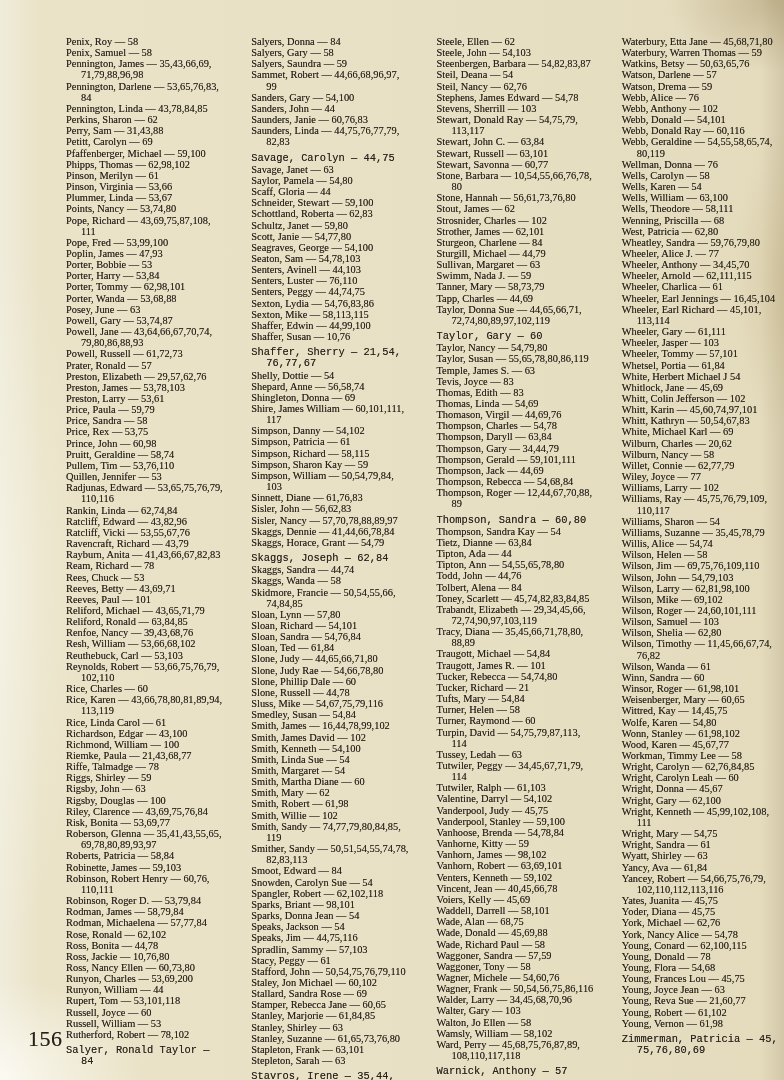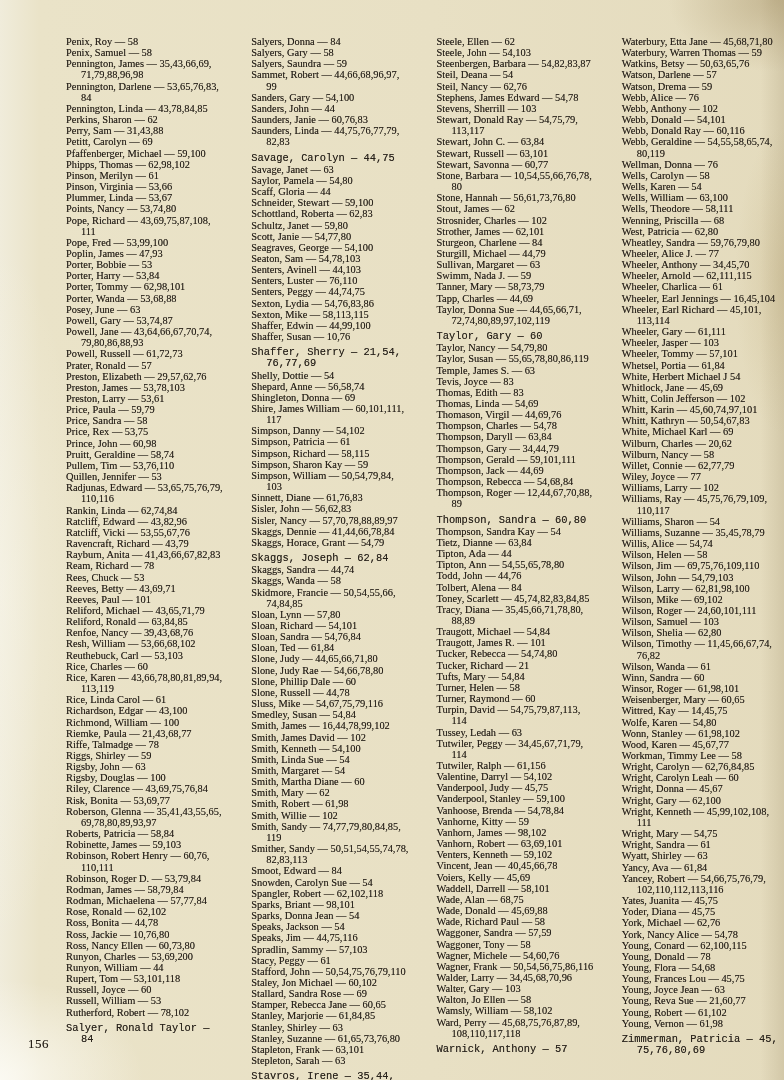--- a/index.html
+++ b/index.html
@@ -26,21 +26,21 @@
     font-size: 10.4px;
     line-height: 11.15px;
     padding-left: 15px;
     text-indent: -15px;
     overflow-wrap: break-word;
     text-shadow: 0 0 0.5px rgba(39,33,26,0.55);
   }
   .entry.gap { margin-top: 5px; font-family: Liberation Mono, monospace; }
   .pagenum {
     position: absolute; left: 28px; bottom: 28px;
-    font-size: 13px; letter-spacing: 0.5px;
+    font-size: 22px; letter-spacing: 0.5px;
     text-shadow: 0 0 0.5px rgba(39,33,26,0.55);
     text-align: right;
   }
 </style>
 </head>
 <body>
 
 <div class="page">
   <div class="columns">
     <div class="col">
@@ -88,20 +88,21 @@
         <p class="entry">Rayburn, Anita — 41,​43,​66,​67,​82,​83</p>
         <p class="entry">Ream, Richard — 78</p>
         <p class="entry">Rees, Chuck — 53</p>
         <p class="entry">Reeves, Betty — 43,​69,​71</p>
         <p class="entry">Reeves, Paul — 101</p>
         <p class="entry">Reliford, Michael — 43,​65,​71,​79</p>
         <p class="entry">Reliford, Ronald — 63,​84,​85</p>
         <p class="entry">Renfoe, Nancy — 39,​43,​68,​76</p>
         <p class="entry">Resh, William — 53,​66,​68,​102</p>
         <p class="entry">Reuthebuck, Carl — 53,​103</p>
+        <p class="entry">Reynolds, Robert — 53,​66,​75,​76,​79,​102,​110</p>
         <p class="entry">Rice, Charles — 60</p>
         <p class="entry">Rice, Karen — 43,​66,​78,​80,​81,​89,​94,​113,​119</p>
         <p class="entry">Rice, Linda Carol — 61</p>
         <p class="entry">Richardson, Edgar — 43,​100</p>
         <p class="entry">Richmond, William — 100</p>
         <p class="entry">Riemke, Paula — 21,​43,​68,​77</p>
         <p class="entry">Riffe, Talmadge — 78</p>
         <p class="entry">Riggs, Shirley — 59</p>
         <p class="entry">Rigsby, John — 63</p>
         <p class="entry">Rigsby, Douglas — 100</p>
@@ -145,21 +146,21 @@
         <p class="entry">Scott, Janie — 54,​77,​80</p>
         <p class="entry">Seagraves, George — 54,​100</p>
         <p class="entry">Seaton, Sam — 54,​78,​103</p>
         <p class="entry">Senters, Avinell — 44,​103</p>
         <p class="entry">Senters, Luster — 76,​110</p>
         <p class="entry">Senters, Peggy — 44,​74,​75</p>
         <p class="entry">Sexton, Lydia — 54,​76,​83,​86</p>
         <p class="entry">Sexton, Mike — 58,​113,​115</p>
         <p class="entry">Shaffer, Edwin — 44,​99,​100</p>
         <p class="entry">Shaffer, Susan — 10,​76</p>
-        <p class="entry gap">Shaffer, Sherry — 21,​54,​76,​77,​69</p>
+        <p class="entry gap">Shaffer, Sherry — 21,​54,​76,​77,​67</p>
         <p class="entry">Shelly, Dottie — 54</p>
         <p class="entry">Shepard, Anne — 56,​58,​74</p>
         <p class="entry">Shingleton, Donna — 69</p>
         <p class="entry">Shire, James William — 60,​101,​111,​117</p>
         <p class="entry">Simpson, Danny — 54,​102</p>
         <p class="entry">Simpson, Patricia — 61</p>
         <p class="entry">Simpson, Richard — 58,​115</p>
         <p class="entry">Simpson, Sharon Kay — 59</p>
         <p class="entry">Simpson, William — 50,​54,​79,​84,​103</p>
         <p class="entry">Sinnett, Diane — 61,​76,​83</p>
@@ -252,32 +253,33 @@
         <p class="entry">Thompson, Rebecca — 54,​68,​84</p>
         <p class="entry">Thompson, Roger — 12,​44,​67,​70,​88,​89</p>
         <p class="entry gap">Thompson, Sandra — 60,​80</p>
         <p class="entry">Thompson, Sandra Kay — 54</p>
         <p class="entry">Tietz, Dianne — 63,​84</p>
         <p class="entry">Tipton, Ada — 44</p>
         <p class="entry">Tipton, Ann — 54,​55,​65,​78,​80</p>
         <p class="entry">Todd, John — 44,​76</p>
         <p class="entry">Tolbert, Alena — 84</p>
         <p class="entry">Toney, Scarlett — 45,​74,​82,​83,​84,​85</p>
+        <p class="entry">Trabandt, Elizabeth — 29,​34,​45,​66,​72,​74,​90,​97,​103,​119</p>
         <p class="entry">Tracy, Diana — 35,​45,​66,​71,​78,​80,​88,​89</p>
         <p class="entry">Traugott, Michael — 54,​84</p>
         <p class="entry">Traugott, James R. — 101</p>
         <p class="entry">Tucker, Rebecca — 54,​74,​80</p>
         <p class="entry">Tucker, Richard — 21</p>
         <p class="entry">Tufts, Mary — 54,​84</p>
         <p class="entry">Turner, Helen — 58</p>
         <p class="entry">Turner, Raymond — 60</p>
         <p class="entry">Turpin, David — 54,​75,​79,​87,​113,​114</p>
         <p class="entry">Tussey, Ledah — 63</p>
         <p class="entry">Tutwiler, Peggy — 34,​45,​67,​71,​79,​114</p>
-        <p class="entry">Tutwiler, Ralph — 61,​156</p>
+        <p class="entry">Tutwiler, Ralph — 61,​103</p>
         <p class="entry">Valentine, Darryl — 54,​102</p>
         <p class="entry">Vanderpool, Judy — 45,​75</p>
         <p class="entry">Vanderpool, Stanley — 59,​100</p>
         <p class="entry">Vanhoose, Brenda — 54,​78,​84</p>
         <p class="entry">Vanhorne, Kitty — 59</p>
         <p class="entry">Vanhorn, James — 98,​102</p>
         <p class="entry">Vanhorn, Robert — 63,​69,​101</p>
         <p class="entry">Venters, Kenneth — 59,​102</p>
         <p class="entry">Vincent, Jean — 40,​45,​66,​78</p>
         <p class="entry">Voiers, Kelly — 45,​69</p>

